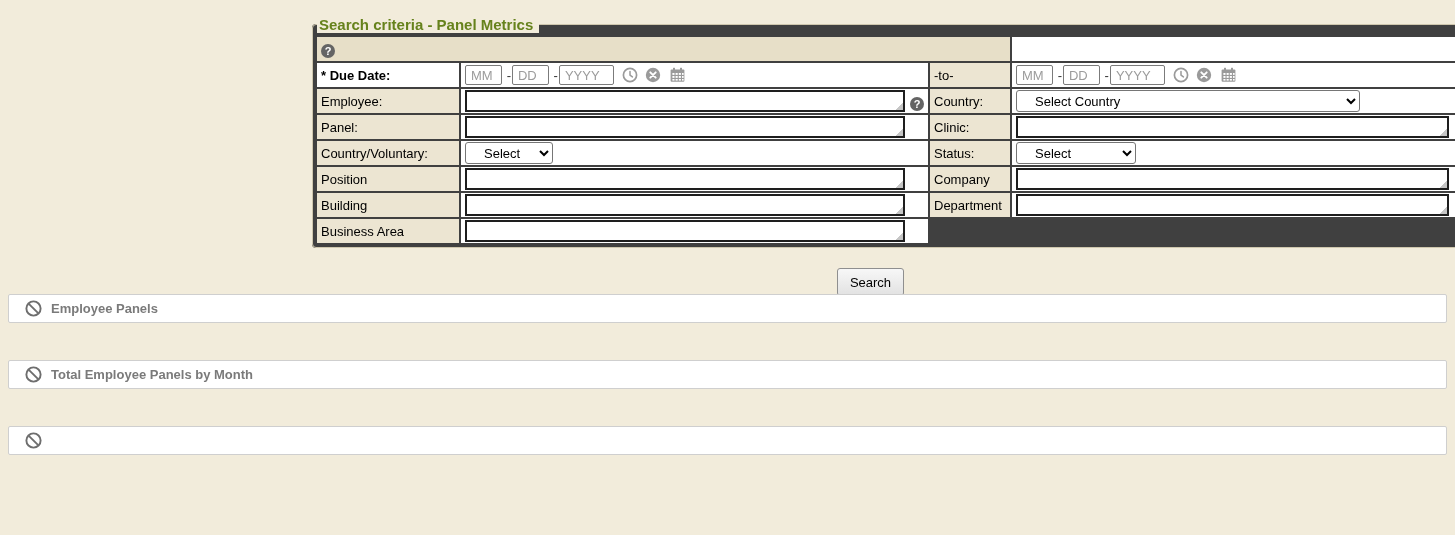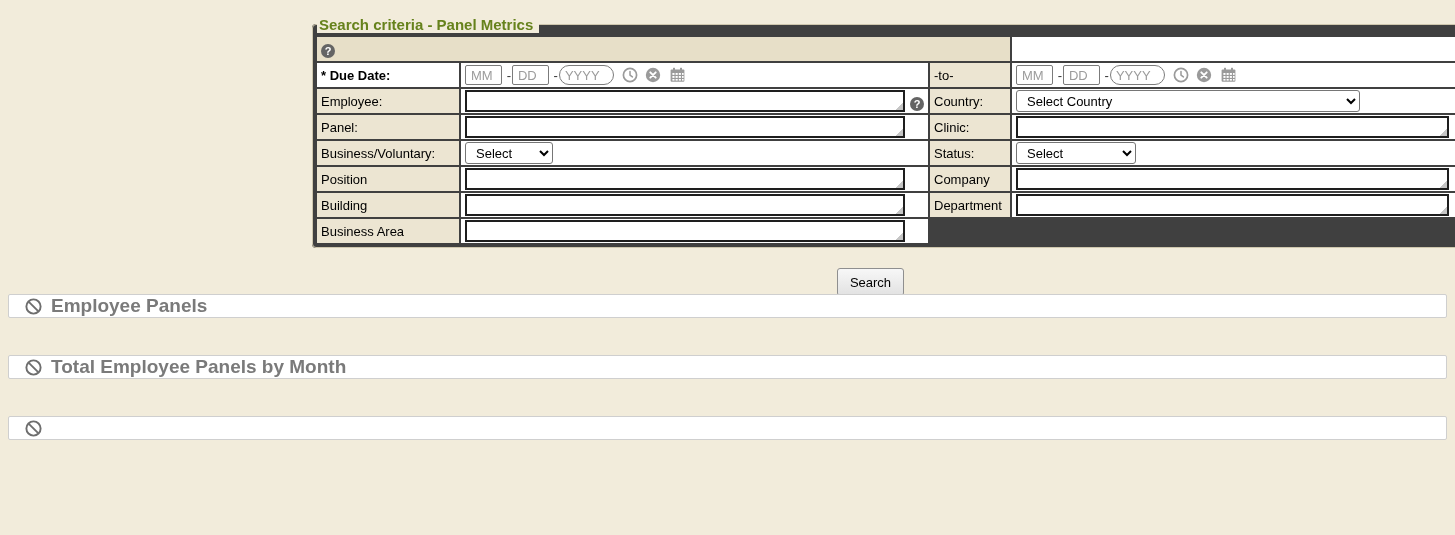--- a/index.html
+++ b/index.html
@@ -43,26 +43,26 @@
   }
   input.bigin.rt { width:433px; }
 
   
   input.din {
     height:20px; border:1px solid #7b7b7b; border-radius:2px;
     padding:1px 5px; font:inherit; color:#000; outline:none; background:#fff;
   }
   input.din::placeholder { color:#9c9c9c; }
   input.din.mm, input.din.dd { width:37px; }
-  input.din.yyyy { width:55px;border-radius:10px; }
+  input.din.yyyy { width:55px; }
   span.sep { color:#333; margin:0 1px; }
 
   select.sel {
     height:22px; font:inherit; border:1px solid #767676; border-radius:3px;
-    background:#fff; color:#000; padding:0 6px;
+    background:#fff; color:#000; padding:0 14px;
   }
   select.sel.w-req { width:88px; }
   select.sel.w-status { width:120px; }
   select.sel.w-country { width:344px; }
 
   .ico { display:inline-block; vertical-align:-3px; margin-left:4px; line-height:0; }
   .qmark {
     display:inline-block; width:14px; height:14px; border-radius:50%;
     background:#646464; color:#fff; font-size:11px; font-weight:bold;
     text-align:center; line-height:14px; vertical-align:-2px;
@@ -77,23 +77,23 @@
   button.search-btn {
     font:inherit; padding:2px 12px; height:28px;
     background:linear-gradient(#f7f7f7,#e2e2e2);
     border:1px solid #8f8f8f; border-radius:3px; color:#000; cursor:pointer;
   }
 
   
   .bars { position:absolute; left:8px; top:294px; width:1439px;
           display:flex; flex-direction:column; gap:37px; }
   .bar {
-    height:24px; background:#fff; border:1px solid #cfcfcf; border-radius:2px;
+    height:29px; background:#fff; border:1px solid #cfcfcf; border-radius:2px;
     display:flex; align-items:center; gap:9px; padding:0 12px;
-    font-weight:bold; font-size:19px; color:#7a7a7a; cursor:pointer;
+    font-weight:bold; font-size:13px; color:#7a7a7a; cursor:pointer;
   }
 </style>
 </head>
 <body>
 
 <form>
 <fieldset class="crit">
   <legend class="crit-title">Search criteria - Panel Metrics</legend>
   <table class="grid">
     <colgroup>
@@ -188,21 +188,21 @@
     </tr>
 
     <tr>
       <td class="lbl">Panel:</td>
       <td class="fld"><input class="bigin" style=""></td>
       <td class="lbl">Clinic:</td>
       <td class="fld"><input class="bigin rt" style=""></td>
     </tr>
 
     <tr>
-      <td class="lbl">Business/Voluntary:</td>
+      <td class="lbl">Country/Voluntary:</td>
       <td class="fld">
         <select class="sel w-req"><option>Select</option></select>
       </td>
       <td class="lbl">Status:</td>
       <td class="fld">
         <select class="sel w-status"><option>Select</option></select>
       </td>
     </tr>
 
 

